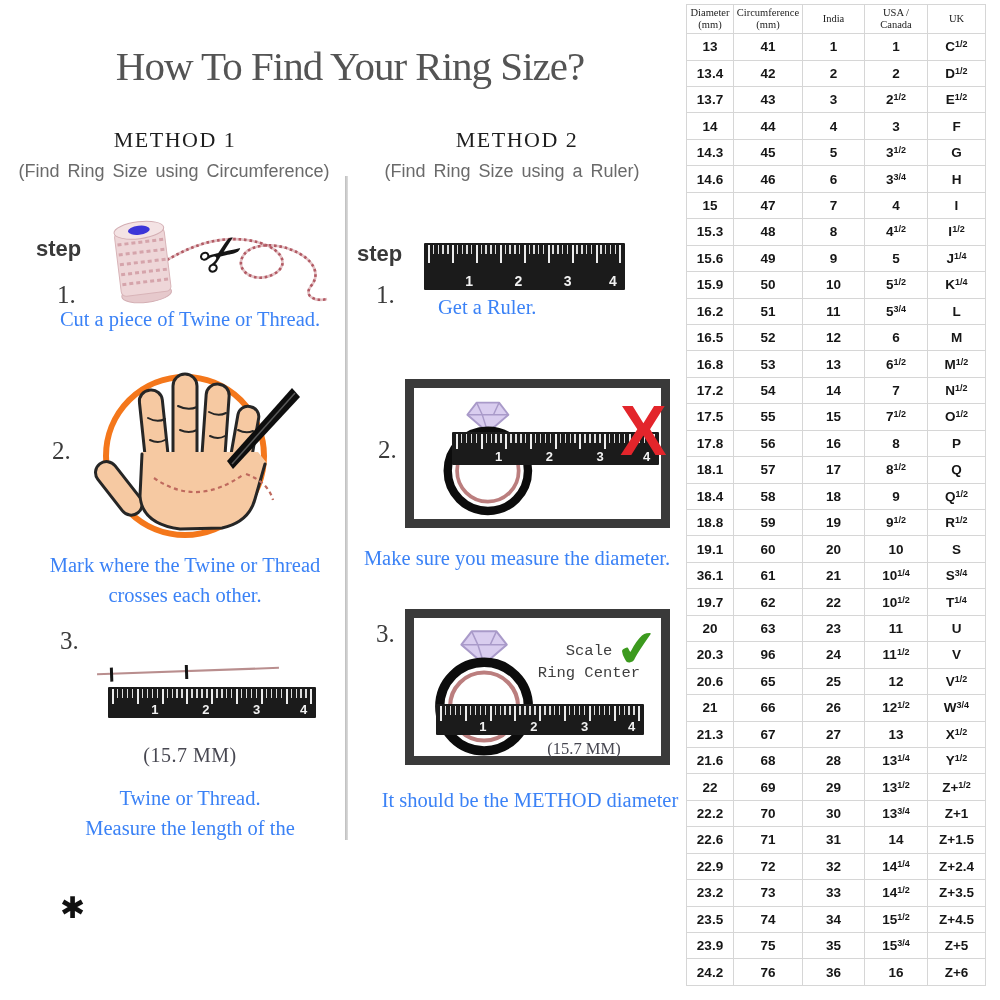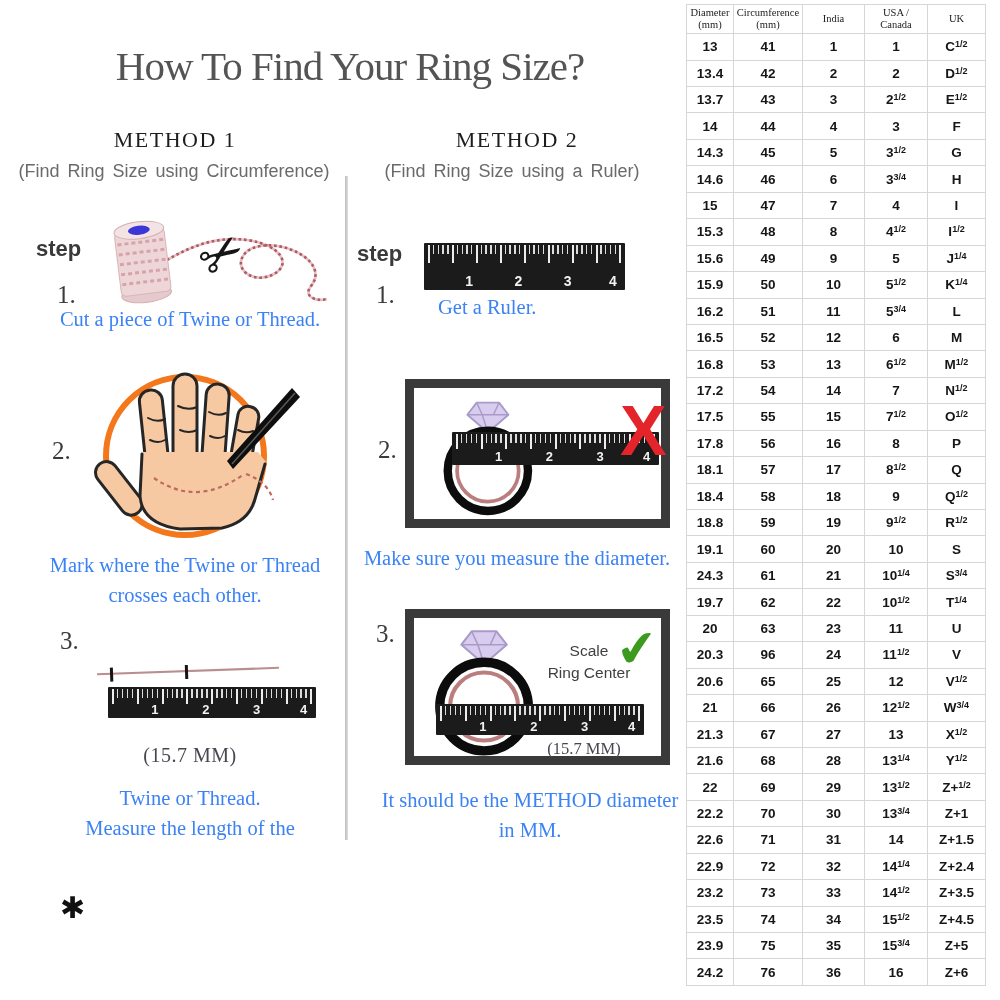--- a/index.html
+++ b/index.html
@@ -29,21 +29,21 @@
   .ruler.tall .num{font-size:14px;}
   .ruler.tall .ticks-l{height:18px;}
 
   .thread-line{border-top:2px solid #b98e8e;transform:rotate(-2deg);}
   .thread-tick{position:absolute;top:-7px;width:2.5px;height:14px;background:#151515;}
 
   .stepbox{border:9px solid #3a3a3a;background:#fff;box-sizing:border-box;overflow:visible;}
   .xmark{font-family:"Liberation Sans",sans-serif;font-weight:bold;font-size:70px;color:#e3252b;line-height:1;}
   .checkmark{font-family:"DejaVu Sans",sans-serif;font-size:50px;color:#3c9a1e;font-weight:bold;
     transform:rotate(-6deg);line-height:1;}
-  .ring-note{font-family:Liberation Sans, sans-serif;font-size:15.5px;color:#3f3f3f;line-height:22px;}
+  .ring-note{font-family:Liberation Mono, monospace;font-size:15.5px;color:#3f3f3f;line-height:22px;}
   .boxmeasure{font-size:16.5px;color:#474751;}
 
   .footnote-ast{font-size:30px;color:#111;}
   .footnote-text{font-size:23px;color:#161616;letter-spacing:0.2px;}
 
   
   .table-wrap{position:absolute;left:686px;top:4px;width:292px;height:982px;}
   table.sizes{width:100%;height:100%;border-collapse:collapse;table-layout:fixed;}
   table.sizes th,table.sizes td{border:1px solid #d6d6d6;text-align:center;vertical-align:middle;padding:0;}
   table.sizes th{font-family:"Liberation Serif",serif;font-weight:normal;font-size:10.5px;
@@ -182,21 +182,20 @@
       <span class="num n2">2</span>
       <span class="num n3">3</span>
       <span class="num n4">4</span>
     </div>
     <div class="abs center boxmeasure" style="left:110px;top:121px;width:120px;">(15.7 MM)</div>
   </div>
 
   <div class="abs stepnum" style="left:376px;top:620px;">3.</div>
   <div class="abs center caption" style="left:365px;top:785px;width:330px;">
     <div>It should be the METHOD diameter</div>
-    <div>in MM.</div>
   </div>
 
   <div class="abs footnote-ast" style="left:60px;top:890px;">✱</div>
 
   <div class="table-wrap">
     <table class="sizes">
       <colgroup>
         <col style="width:47px">
           <col style="width:69px">
           <col style="width:62px">
@@ -347,21 +346,21 @@
             <td>R<sup>1/2</sup></td>
           </tr>
           <tr>
             <td>19.1</td>
             <td>60</td>
             <td>20</td>
             <td>10</td>
             <td>S</td>
           </tr>
           <tr>
-            <td>24.3</td>
+            <td>36.1</td>
             <td>61</td>
             <td>21</td>
             <td>10<sup>1/4</sup></td>
             <td>S<sup>3/4</sup></td>
           </tr>
           <tr>
             <td>19.7</td>
             <td>62</td>
             <td>22</td>
             <td>10<sup>1/2</sup></td>

